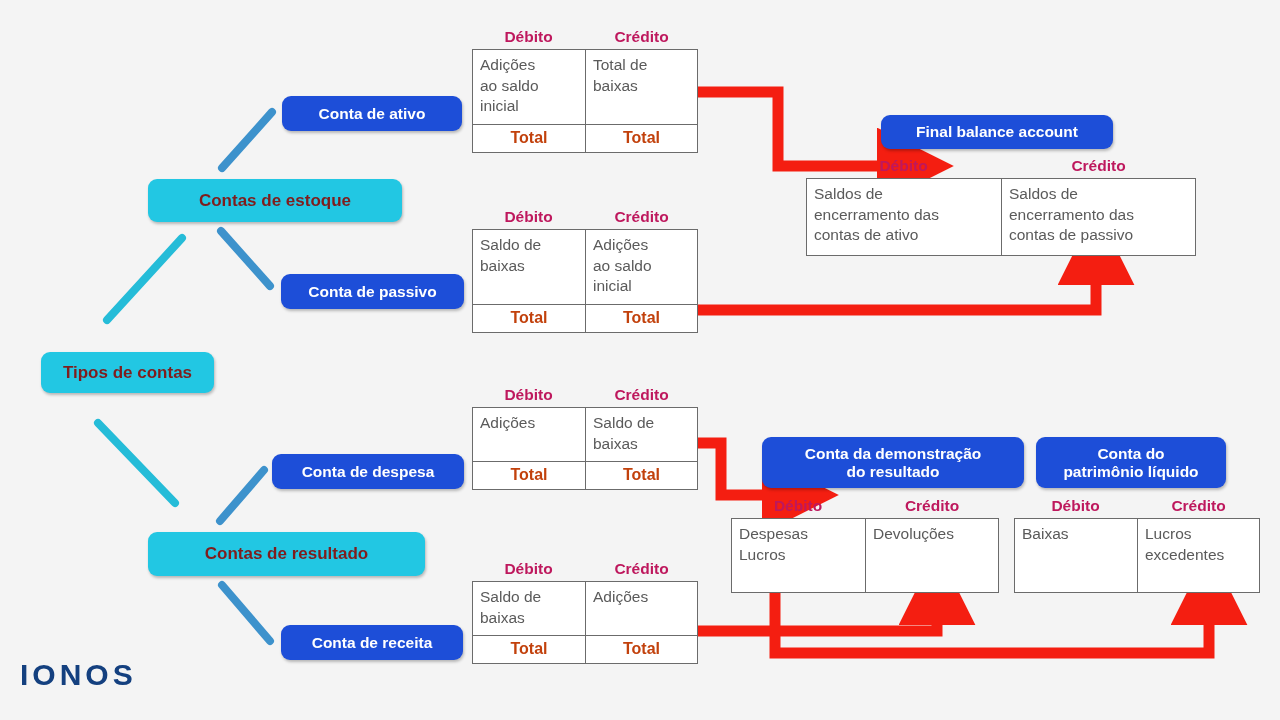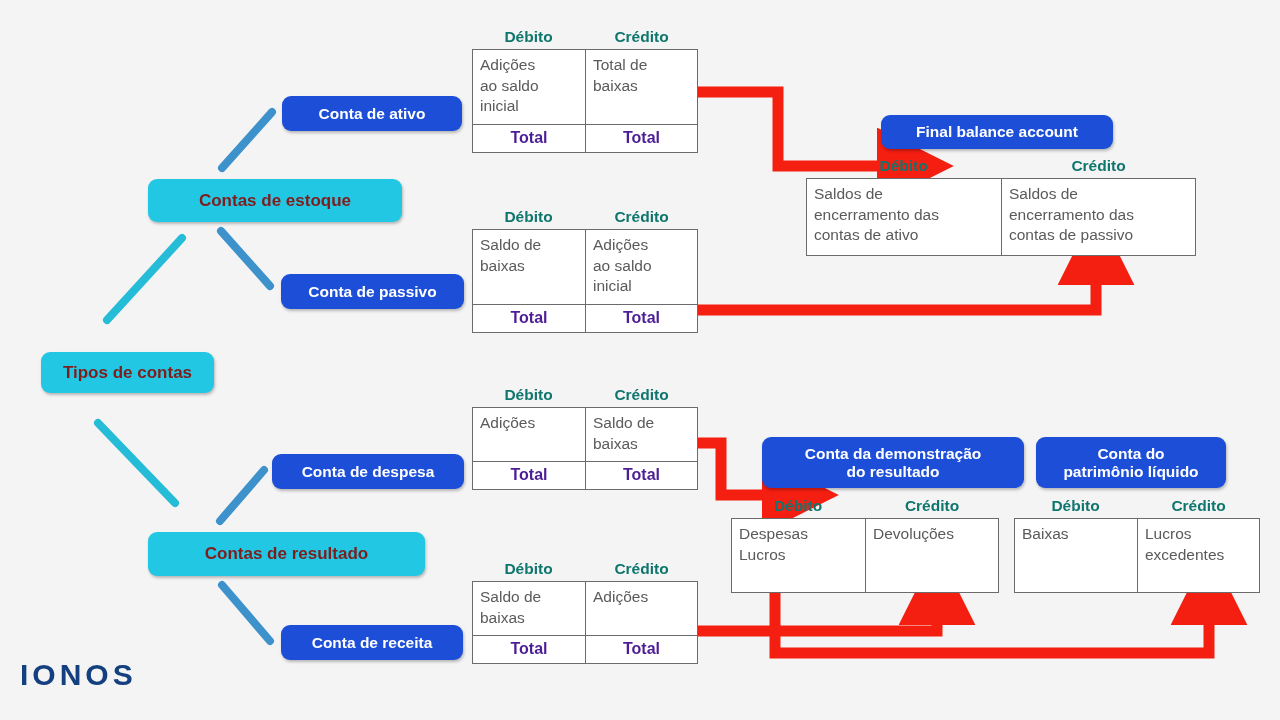--- a/index.html
+++ b/index.html
@@ -34,41 +34,41 @@
   .node.blue{
     background:#1d4ed8;
     color:#ffffff;
     font-size:15.5px;
   }
 
   
   .taccount{position:absolute;}
   .t-head{display:flex;}
   .t-head > div{
-    font-weight:bold;color:#0f766e;
+    font-weight:bold;color:#be185d;
     text-align:center;font-size:15.5px;
     padding-bottom:3px;
   }
   .t-grid{
     display:flex;
     border:1px solid #6b6b6b;
     background:#ffffff;
     box-sizing:border-box;
   }
   .t-col{flex:1 1 50%;box-sizing:border-box;}
   .t-col + .t-col{border-left:1px solid #6b6b6b;}
   .t-body{
     padding:5px 7px 4px 7px;
     color:#5a5a5a;font-size:15.5px;line-height:1.33;
     box-sizing:border-box;
     white-space:pre-line;
   }
   .t-total{
     border-top:1px solid #6b6b6b;
-    text-align:center;font-weight:bold;color:#4c1d95;
+    text-align:center;font-weight:bold;color:#c2410c;
     font-size:16px;padding:4px 0 5px 0;
   }
 
   
   #logo{
     position:absolute;left:20px;top:658px;
     font-size:30px;font-weight:bold;color:#14407f;
     letter-spacing:4px;
     font-family:"Liberation Sans", sans-serif;
   }

